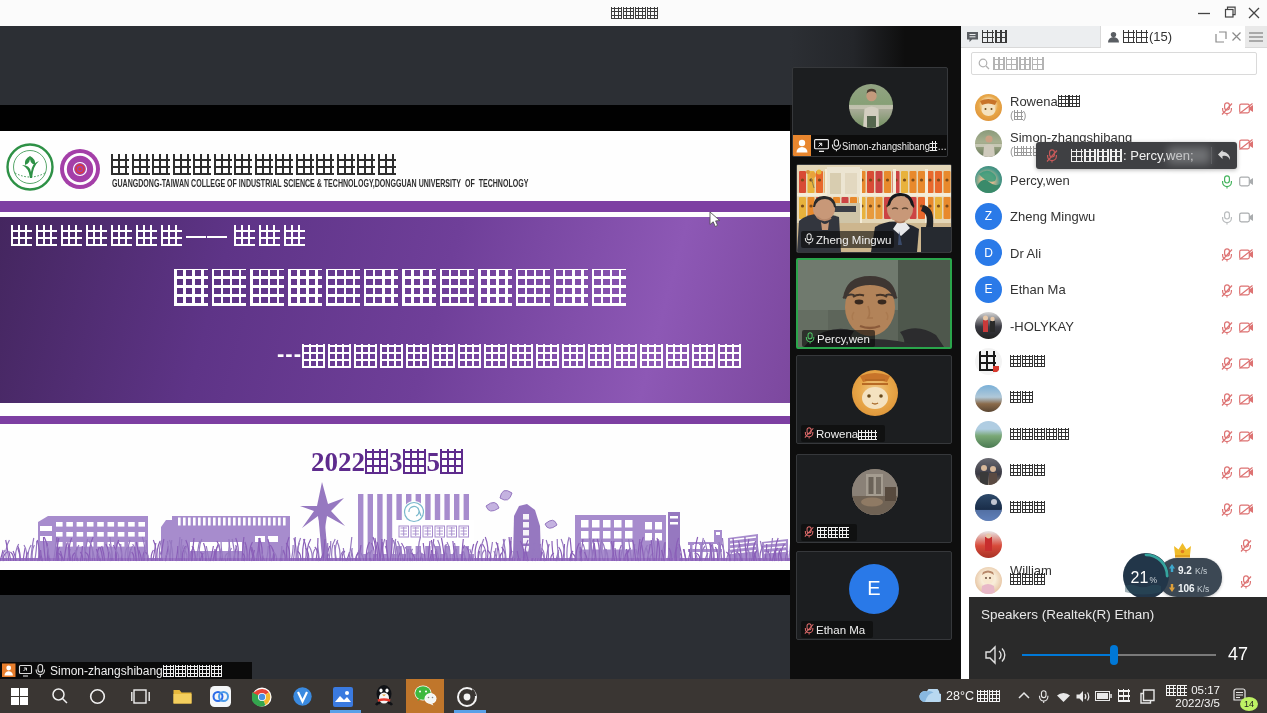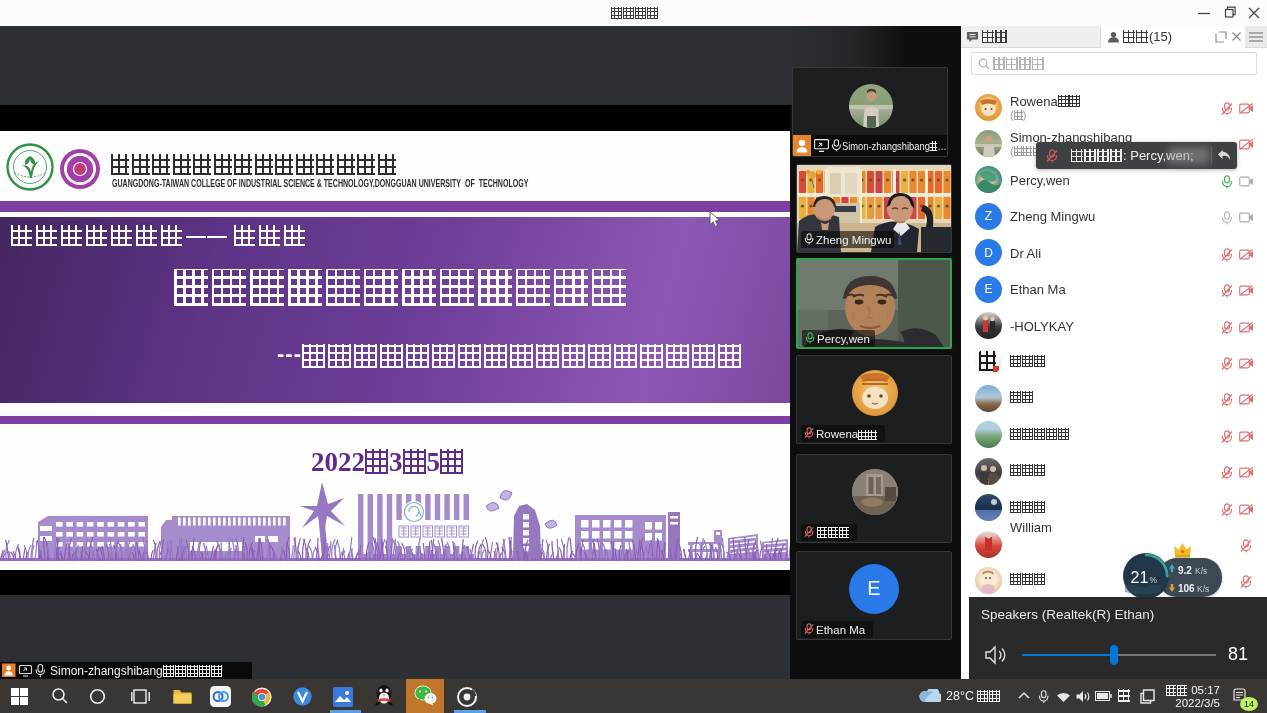--- a/index.html
+++ b/index.html
@@ -1011,21 +1011,21 @@
   </svg>
 <svg class="ab" style="left:1239px;top:503.62px;width:15px;height:11px" viewBox="0 0 15 11">
     <rect x="0.7" y="1.2" width="9.6" height="8.6" rx="1.5" fill="none" stroke="#dd7272" stroke-width="1.2"></rect>
     <path d="M10.5 4.2 L14 2 V9 L10.5 6.8 Z" fill="#dd7272"></path>
     <line x1="0.5" y1="10.5" x2="13.5" y2="0.5" stroke="#dd7272" stroke-width="1.2"></line>
   </svg>
 <div style="position:absolute;left:975px;top:530.54px;width:27px;height:27px;border-radius:50%;overflow:hidden;background:linear-gradient(180deg,#e8e8e8 0%,#d84a3a 55%,#a83226 100%);"><svg width="27" height="27" viewBox="0 0 27 27">
       <rect x="10" y="6" width="7" height="14" fill="#c82e2e"></rect>
       <circle cx="13.5" cy="5" r="2.5" fill="#e8c8a8"></circle>
     </svg></div>
-<div style="position:absolute;left:1010px;top:520px;font-size:13px;color:#333;white-space:nowrap;">William</div>
+<div style="position:absolute;left:1010px;top:563px;font-size:13px;color:#333;white-space:nowrap;">William</div>
 <svg class="ab" style="left:1240px;top:539.04px;width:12.0px;height:14.0px" viewBox="0 0 12 14">
     <rect x="3.6" y="0.8" width="4.8" height="7.2" rx="2.4" fill="none" stroke="#dd7272" stroke-width="1.2"></rect>
     <path d="M1.6 6 v1.2 a4.4 4.4 0 0 0 8.8 0 V6 M6 11.6 v2" fill="none" stroke="#dd7272" stroke-width="1.2"></path>
     <line x1="1" y1="12.5" x2="11" y2="1.5" stroke="#dd7272" stroke-width="1.2"></line>
   </svg>
 <div style="position:absolute;left:975px;top:566.96px;width:27px;height:27px;border-radius:50%;overflow:hidden;background:radial-gradient(circle at 50% 45%,#f8ecd8 0 35%,#e8c8a8 70%,#d8a888 100%);"><svg width="27" height="27" viewBox="0 0 27 27">
       <circle cx="13" cy="11" r="6" fill="#f8e8d0"></circle>
       <path d="M7 8 q6 -5 12 0 l-1 -3 q-5 -3 -10 0z" fill="#b8886a"></path>
       <circle cx="11" cy="11" r="0.9" fill="#5a3a2a"></circle>
       <circle cx="15" cy="11" r="0.9" fill="#5a3a2a"></circle>
@@ -1072,21 +1072,21 @@
   </svg>
 <div style="position:absolute;left:969px;top:597px;width:298px;height:82px;background:#2a2a2a;"></div>
 <div style="position:absolute;left:981px;top:607px;color:#e8e8e8;font-size:13.5px;">Speakers (Realtek(R) Ethan)</div>
 <svg class="ab" style="left:984px;top:644px;width:24px;height:22px" viewBox="0 0 24 22">
     <path d="M2 8 h4 l5 -5 v16 l-5 -5 h-4 z" fill="none" stroke="#e0e0e0" stroke-width="1.4"></path>
     <path d="M15 7 a5 5 0 0 1 0 8 M18 4.5 a9 9 0 0 1 0 13" fill="none" stroke="#e0e0e0" stroke-width="1.4"></path>
   </svg>
 <div style="position:absolute;left:1022px;top:654px;width:194px;height:2px;background:#7a7a7a;"></div>
 <div style="position:absolute;left:1022px;top:654px;width:88px;height:2px;background:#0078d7;"></div>
 <div style="position:absolute;left:1110px;top:645px;width:8px;height:20px;background:#0078d7;border-radius:4px;"></div>
-<div style="position:absolute;left:1228px;top:644px;color:#fff;font-size:18px;">81</div>
+<div style="position:absolute;left:1228px;top:644px;color:#fff;font-size:18px;">47</div>
 <div style="position:absolute;left:0;top:679px;width:1267px;height:34px;background:#3a3633;"></div>
 <svg class="ab" style="left:11px;top:688px;width:17px;height:17px" viewBox="0 0 17 17">
     <rect x="0" y="0" width="8" height="8" fill="#fff"></rect>
     <rect x="9" y="0" width="8" height="8" fill="#fff"></rect>
     <rect x="0" y="9" width="8" height="8" fill="#fff"></rect>
     <rect x="9" y="9" width="8" height="8" fill="#fff"></rect>
   </svg>
 <svg class="ab" style="left:51px;top:687px;width:18px;height:18px" viewBox="0 0 18 18">
     <circle cx="7.5" cy="7.5" r="5.5" fill="none" stroke="#f0f0f0" stroke-width="1.5"></circle>
     <line x1="11.5" y1="11.5" x2="16" y2="16" stroke="#f0f0f0" stroke-width="1.5"></line>

